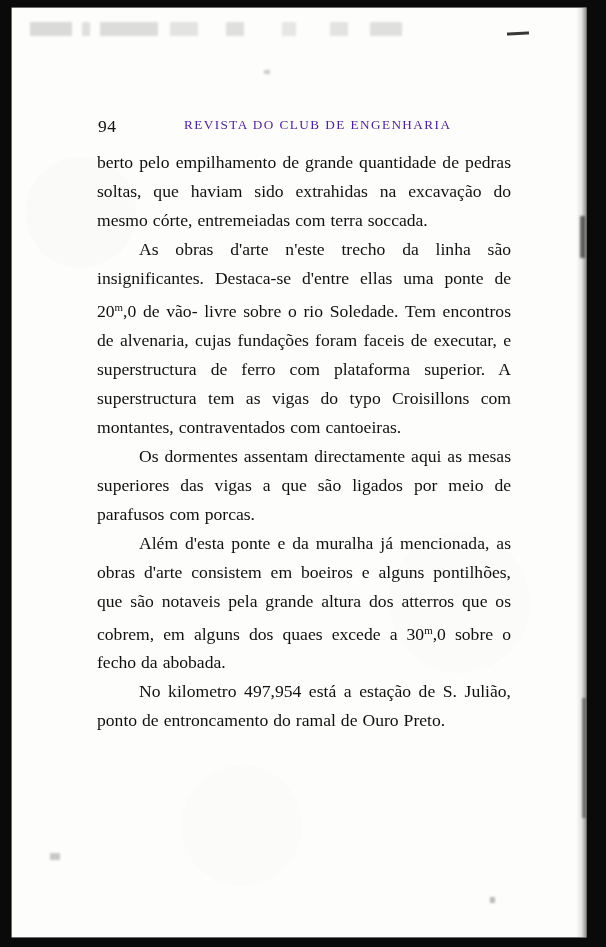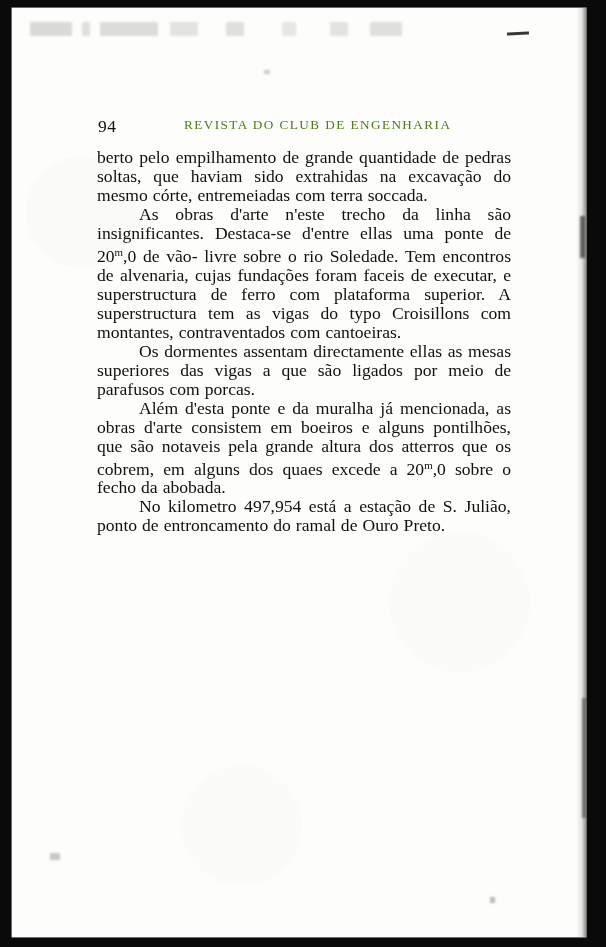--- a/index.html
+++ b/index.html
@@ -120,35 +120,35 @@
     font-size: 17.5px;
     color: #111;
     letter-spacing: 0.5px;
   }
   .head-title {
     position: absolute;
     left: 172px;
     top: 5px;
     font-size: 13.2px;
     letter-spacing: 1.45px;
-    color: #4d7c0f;
+    color: #4c1d95;
     white-space: nowrap;
   }
 
   
   #column {
     position: absolute;
     left: 85px;
     top: 140px;
     width: 414px;
   }
   p.para {
     margin: 0;
     font-size: 17.6px;
-    line-height: 19px;
+    line-height: 29px;
     color: #101010;
     text-align: justify;
     text-indent: 42px;
     word-spacing: 0.6px;
     hyphens: manual;
   }
   p.para.no-indent { text-indent: 0; }
   
 
   sup.unit {
@@ -189,23 +189,23 @@
     </div>
 
     <div id="column">
 
       <p class="para no-indent">berto pelo empilhamento de grande quantidade de pedras soltas, que haviam sido extrahidas na excavação do mesmo córte, entremeiadas com terra soccada.</p>
 
 
 
       <p class="para"><span>As obras d'arte n'este trecho da linha são insignificantes. Destaca-se d'entre ellas uma ponte de 20</span><sup class="unit">m</sup><span>,0 de vão- livre sobre o rio Soledade. Tem encontros de alvenaria, cujas fundações foram faceis de executar, e superstructura de ferro com plataforma superior. A superstructura tem as vigas do typo Croisillons com montantes, contraventados com cantoeiras.</span></p>
 
-      <p class="para">Os dormentes assentam directamente ellas as mesas superiores das vigas a que são ligados por meio de parafusos com porcas.</p>
-
-      <p class="para"><span>Além d'esta ponte e da muralha já mencionada, as obras d'arte consistem em boeiros e alguns pontilhões, que são notaveis pela grande altura dos atterros que os cobrem, em alguns dos quaes excede a 20</span><sup class="unit">m</sup><span>,0 sobre o fecho da abobada.</span></p>
+      <p class="para">Os dormentes assentam directamente aqui as mesas superiores das vigas a que são ligados por meio de parafusos com porcas.</p>
+
+      <p class="para"><span>Além d'esta ponte e da muralha já mencionada, as obras d'arte consistem em boeiros e alguns pontilhões, que são notaveis pela grande altura dos atterros que os cobrem, em alguns dos quaes excede a 30</span><sup class="unit">m</sup><span>,0 sobre o fecho da abobada.</span></p>
 
       <p class="para">No kilometro 497,954 está a estação de S. Julião, ponto de entroncamento do ramal de Ouro Preto.</p>
 
     </div>
 
     <div id="gutter-shadow"></div>
     <div id="gutter-blot-a"></div>
     <div id="gutter-blot-b"></div>
 
   </div>

